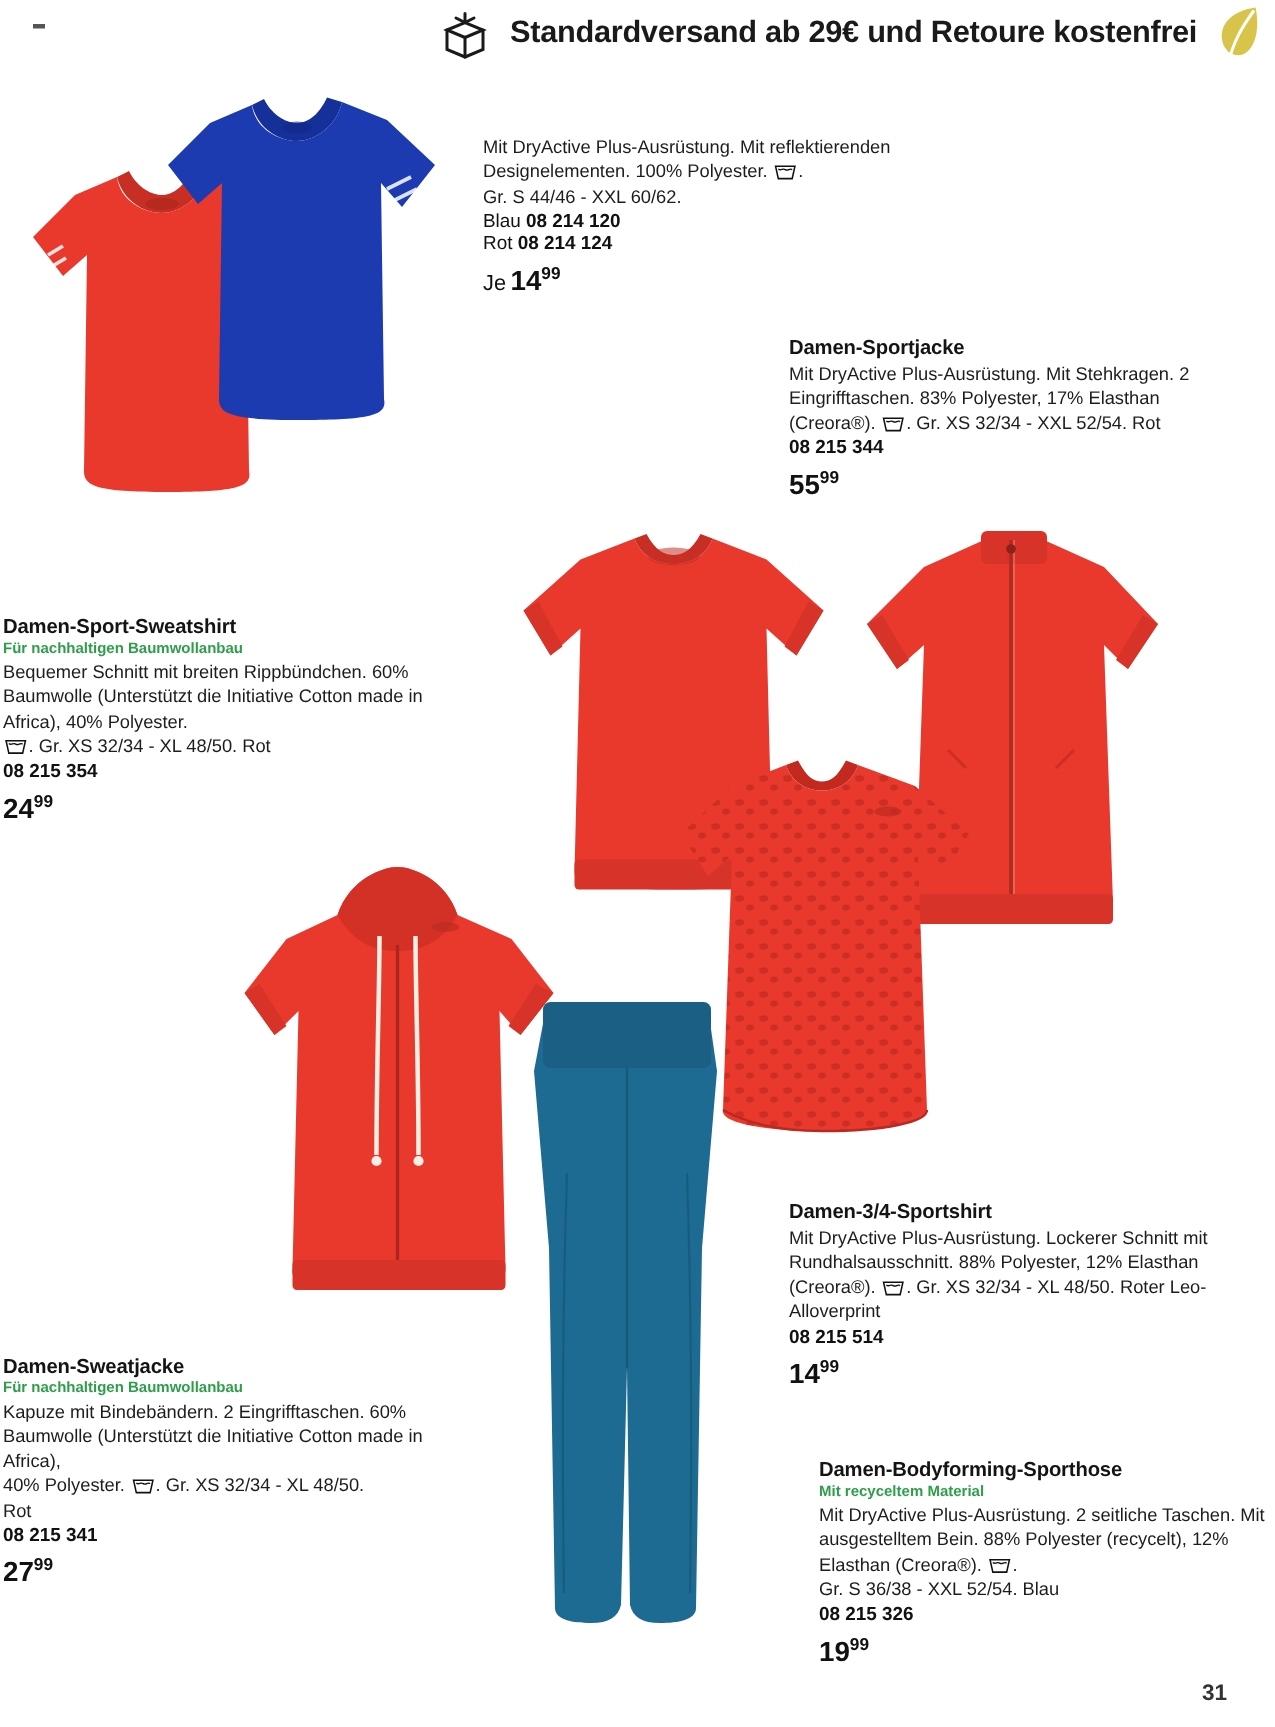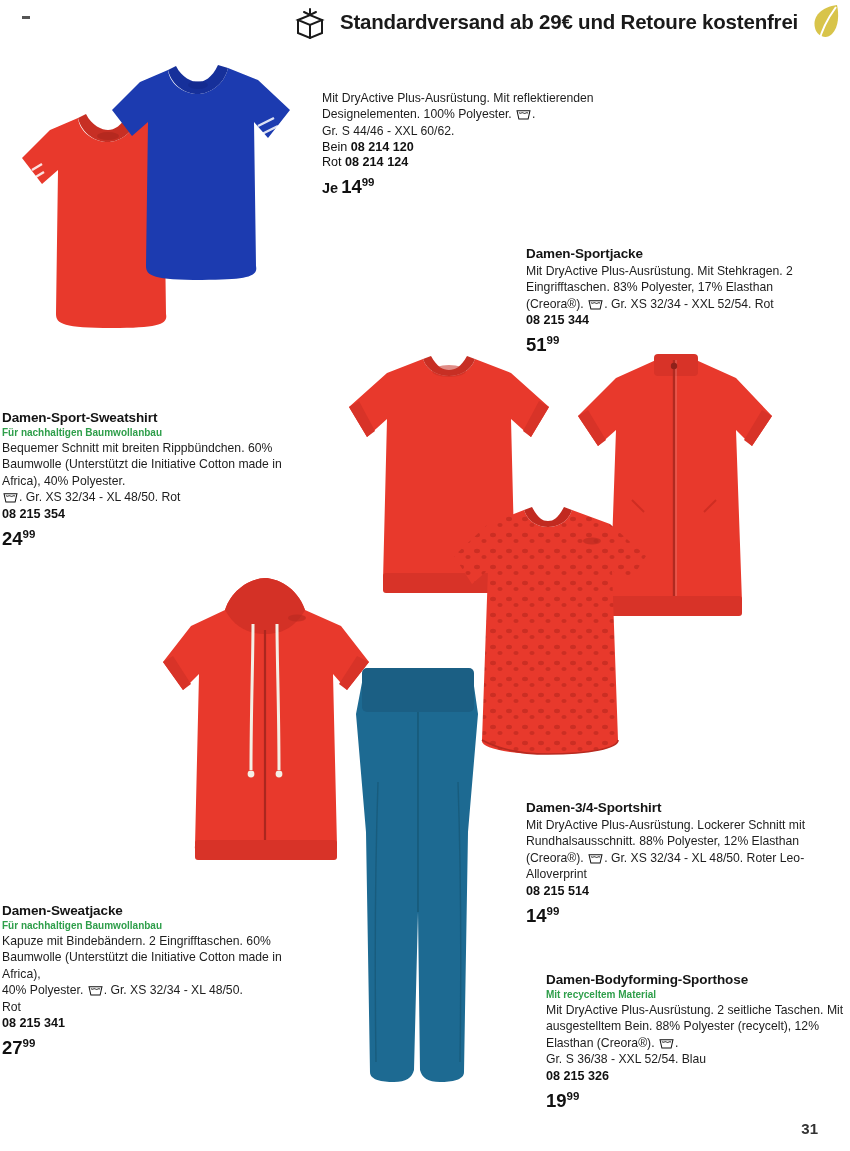--- a/index.html
+++ b/index.html
@@ -103,21 +103,21 @@
     margin-top: 7px;
     white-space: nowrap;
   }
   .b-price .cents {
     font-size: 11.5px;
     vertical-align: super;
     font-weight: 700;
   }
   .b-price .je {
     font-size: 14.5px;
-    font-weight: 700;
+    font-weight: 400;
     margin-right: 3px;
   }
   .wash-icon {
     display: inline-block;
     width: 15px;
     height: 12px;
     vertical-align: -2px;
     margin: 0 1px;
   }
 
@@ -258,38 +258,38 @@
     <div class="b-desc">
       <span>Mit DryActive Plus-Ausrüstung. Mit reflektierenden Designelementen. 100% Polyester. </span>
       <span class="wash-icon">
         <svg viewBox="0 0 16 13" width="15" height="12">
             <path d="M1 3 L15 3 L13 12 L3 12 Z" fill="none" stroke="#111" stroke-width="1.1"></path>
             <path d="M3 5 C5 7 6 4 8 5.5 C10 7 11 4 13 5.5" fill="none" stroke="#111" stroke-width="1"></path>
           </svg>
       </span><span>.</span>
       <div>Gr. S 44/46 - XXL 60/62.</div>
     </div>
-    <div class="b-art"><span class="lbl">Bein </span><span>08 214 120</span></div>
+    <div class="b-art"><span class="lbl">Blau </span><span>08 214 120</span></div>
     <div class="b-art"><span class="lbl">Rot </span><span>08 214 124</span></div>
     <div class="b-price"><span class="je">Je</span><span>14</span><span class="cents">99</span></div>
   </div>
 
-  <div class="block" style="left:526px; top:224px; width:300px;margin-top:22px;">
+  <div class="block" style="left:526px; top:224px; width:300px;">
     <div class="b-title">Damen-Sportjacke</div>
     <div class="b-desc">
       <span>Mit DryActive Plus-Ausrüstung. Mit Stehkragen. 2 Eingrifftaschen. 83% Polyester, 17% Elasthan (Creora®). </span>
       <span class="wash-icon">
         <svg viewBox="0 0 16 13" width="15" height="12">
             <path d="M1 3 L15 3 L13 12 L3 12 Z" fill="none" stroke="#111" stroke-width="1.1"></path>
             <path d="M3 5 C5 7 6 4 8 5.5 C10 7 11 4 13 5.5" fill="none" stroke="#111" stroke-width="1"></path>
           </svg>
       </span><span>. Gr. XS 32/34 - XXL 52/54. Rot</span>
     </div>
     <div class="b-art">08 215 344</div>
-    <div class="b-price"><span>51</span><span class="cents">99</span></div>
+    <div class="b-price"><span>55</span><span class="cents">99</span></div>
   </div>
 
   <div class="block" style="left:2px; top:410px; width:300px;">
     <div class="b-title">Damen-Sport-Sweatshirt</div>
     <div class="b-eco">Für nachhaltigen Baumwollanbau</div>
     <div class="b-desc">
       <span>Bequemer Schnitt mit breiten Rippbündchen. 60% Baumwolle (Unterstützt die Initiative Cotton made in Africa), 40% Polyester.</span>
       <div>
         <span class="wash-icon">
           <svg viewBox="0 0 16 13" width="15" height="12">

